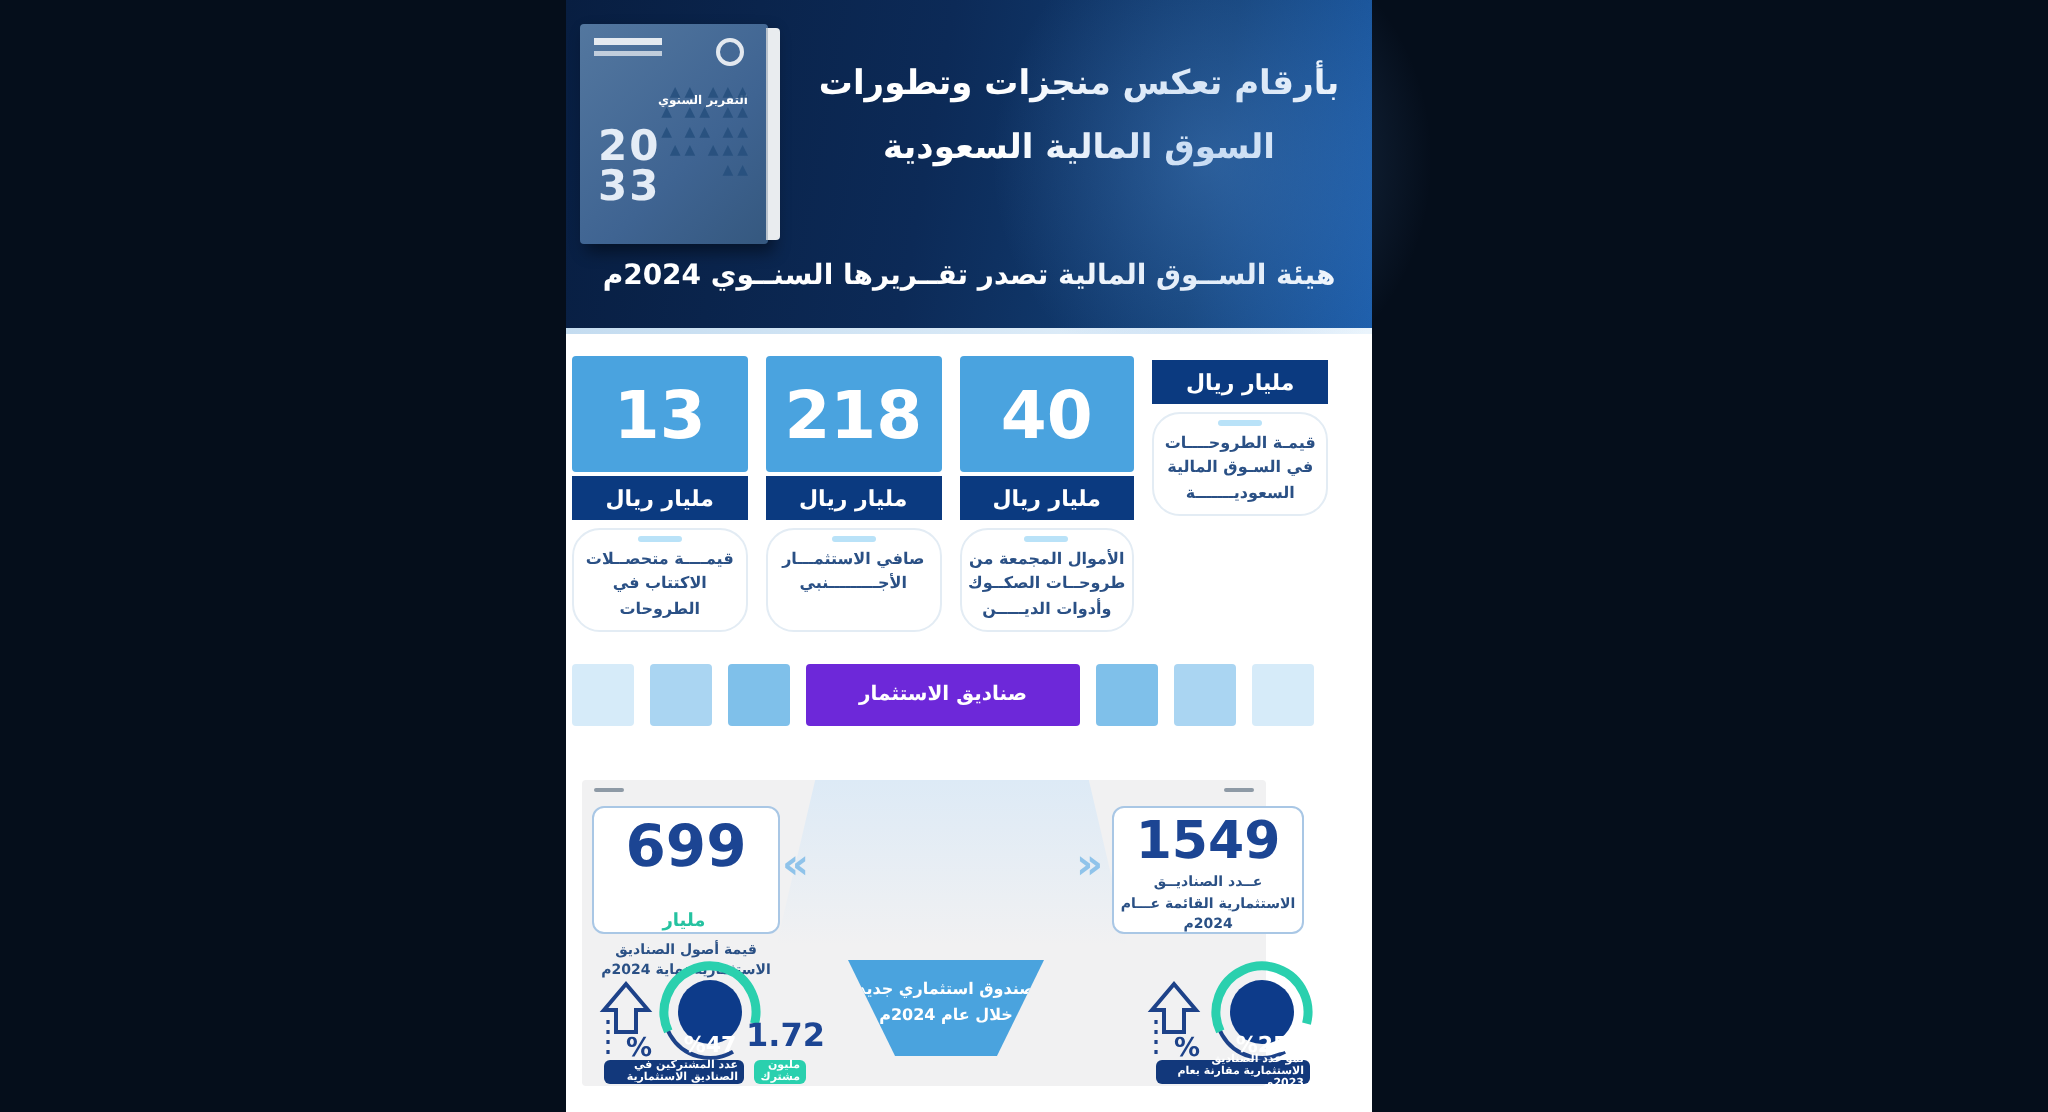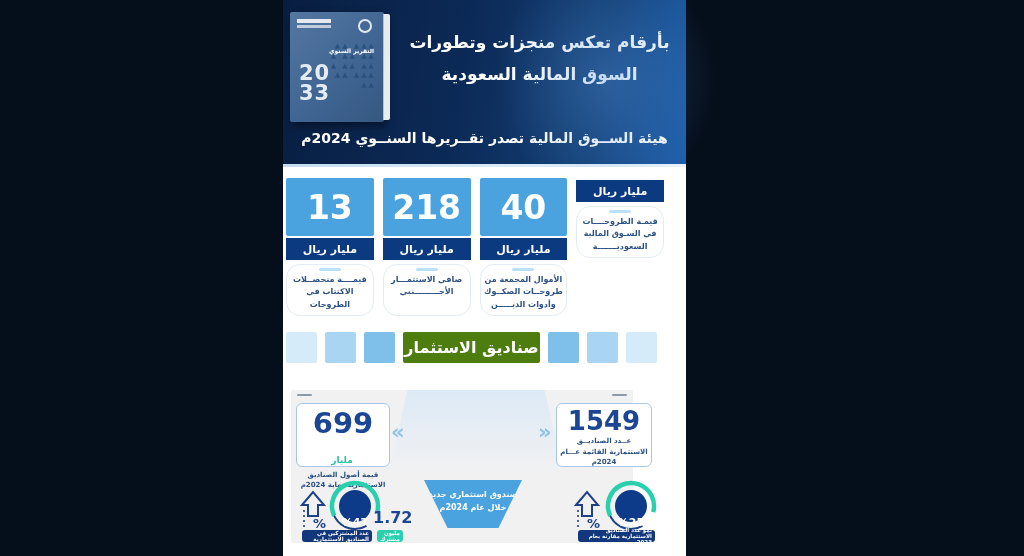--- a/index.html
+++ b/index.html
@@ -52,22 +52,22 @@
            min-height:52px;position:relative;padding:9px 3px 4px;box-sizing:border-box;}
   .card-desc::before{content:'';position:absolute;top:3px;left:50%;transform:translateX(-50%);
            width:22px;height:3px;border-radius:2px;background:#b9e2f8;}
   .card-desc .txt{font-size:8px;font-weight:bold;color:#2a5085;text-align:center;
            line-height:1.55;direction:rtl;}
 
   
   .band{position:absolute;top:165px;left:3px;width:371px;height:32px;display:flex;gap:8px;}
   .sq{width:31px;height:31px;border-radius:2px;}
   .sq.l1{background:#d6ebf9;} .sq.l2{background:#aad5f2;} .sq.l3{background:#7fc0ea;}
-  .band-btn{flex:1;height:31px;background:#4d7c0f;border-radius:2px;color:#fff;font-weight:bold;
-           font-size:16px;display:flex;align-items:center;justify-content:center;direction:rtl;text-align:right;}
+  .band-btn{flex:1;height:31px;background:#6d28d9;border-radius:2px;color:#fff;font-weight:bold;
+           font-size:10px;display:flex;align-items:center;justify-content:center;direction:rtl;text-align:right;}
 
   
   .gray{position:absolute;top:223px;left:8px;width:342px;height:153px;background:#f1f1f2;
         border-radius:2px;}
   .gray::before,.gray::after{content:'';position:absolute;top:4px;width:15px;height:2px;
         background:#8e9aa6;border-radius:1px;}
   .gray::before{left:6px;} .gray::after{right:6px;}
   .gray .glow{position:absolute;top:0;left:95px;width:180px;height:92px;
         background:linear-gradient(180deg,#ddeaf6 0%,rgba(221,234,246,0) 90%);
         clip-path:polygon(12% 0,88% 0,100% 100%,0 100%);}

